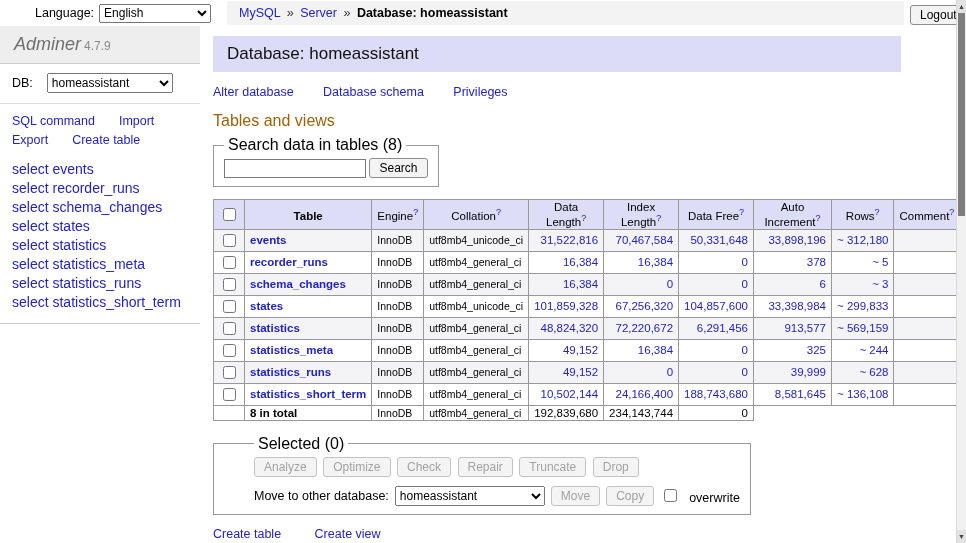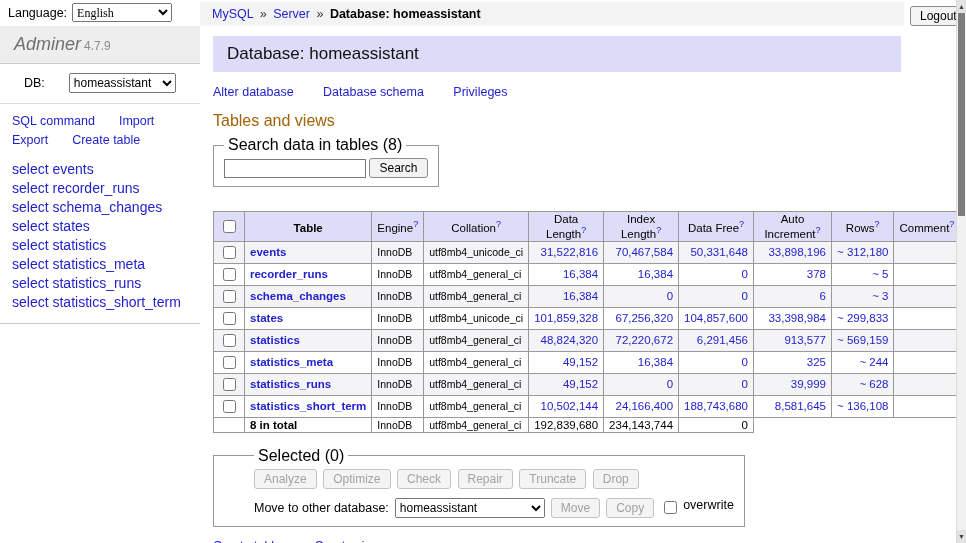--- a/index.html
+++ b/index.html
@@ -5,23 +5,23 @@
   * { box-sizing: border-box; }
   html, body { margin: 0; padding: 0; }
   body {
     width: 966px; height: 543px; overflow: hidden;
     font-family: "Liberation Sans", sans-serif;
     font-size: 12.5px; color: #000; background: #fff; position: relative;
   }
   a { color: var(--link, #2222cc); text-decoration: none; cursor: pointer; }
 
   
-  .topbar { display: flex; height: 26px; align-items: flex-end; }
+  .topbar { display: flex; height: 26px; align-items: center; margin-left: 27px; }
   .lang-area { width: 200px; padding: 4px 8px; display: flex; align-items: center; gap: 5px; }
-  .lang-select { width: 100px; font-size: 12px; height: 19px; font-family: Liberation Serif, serif; }
+  .lang-select { width: 112px; font-size: 12px; height: 19px; font-family: Liberation Sans, sans-serif; }
   .breadcrumb { flex: 1; background: var(--breadcrumb_bg, #f3f3f3); padding: 5px 12px; white-space: nowrap; }
   .breadcrumb .sep { color: #333; margin: 0 3px; }
   .breadcrumb .current { font-weight: bold; }
   .logout-area { width: 62px; background: #fff; padding: 3px 4px 0 6px; text-align: right; }
 
   
   .btn {
     font-family: inherit; font-size: 12px; padding: 2px 9px;
     border: 1px solid #8c8c8c; background: #f3f3f3; border-radius: 3px; color: #000; cursor: pointer;
   }
@@ -31,21 +31,21 @@
   .cols { display: flex; align-items: flex-start; }
 
   
   .sidebar { width: 200px; flex: 0 0 200px; }
   .sidebar h1 {
     margin: 0; padding: 8px 14px; background: var(--brand_bg, #eeeeee);
     border-bottom: 1px solid #ccc; font-size: 18px; font-weight: normal;
     font-style: italic; color: #707070;
   }
   .sidebar h1 .version { font-size: 12px; font-style: normal; color: #8a8a8a; margin-left: 3px; }
-  .db-row { padding: 9px 24px 10px; border-bottom: 1px solid #ddd; display: flex; align-items: center; gap: 24px; }
+  .db-row { padding: 9px 12px 10px; border-bottom: 1px solid #ddd; display: flex; align-items: center; gap: 14px; }
   .db-select { width: 126px; font-size: 12px; height: 20px; font-family: inherit; }
   .side-links { padding: 8px 12px 2px; line-height: 1.55; }
   .side-links a { margin-right: 24px; }
   .table-list { list-style: none; margin: 8px 0 0; padding: 0 12px 10px; border-bottom: 1px solid #ccc; font-size: 14px; }
   .table-list li { margin: 0 0 3px; white-space: nowrap; }
 
   
   .main { flex: 1; padding: 10px 0 0 13px; }
   .h2bar {
     width: 688px; margin: 0; background: var(--title_bg, #dcdcf8);
@@ -54,21 +54,21 @@
   .top-links { margin: 13px 0 0; }
   .top-links a { margin-right: 26px; }
   .h3 { font-size: 16px; font-weight: normal; margin: 13px 0 6px; color: #a16207; }
 
   fieldset { border: 1px solid #999; margin: 0; width: fit-content; padding: 4px 10px 8px; }
   legend { font-size: 16px; padding: 0 4px; }
   .search-fs { margin: 2px 0 0; }
   .search-input { width: 142px; height: 19px; border: 1px solid #7a7a7a; font-size: 12px; padding: 1px 3px; font-family: inherit; }
 
   
-  .grid { border-collapse: collapse; margin-top: 24px; table-layout: fixed; font-size: 11.5px; }
+  .grid { border-collapse: collapse; margin-top: 12px; table-layout: fixed; font-size: 11.5px; }
   .grid th, .grid td { border: 1px solid #999; padding: 1px 5px; vertical-align: middle; }
   .grid thead th { background: var(--thead_bg, #ddddf8); font-weight: normal; text-align: center; font-size: 11.5px; }
   .grid thead th sup { font-size: 9px; color: var(--link, #2222cc); }
   .grid thead th.col-table span { font-weight: bold; }
   .check { width: 20px; text-align: center; }
   .col-table { width: 118px; }
   .col-engine { width: 46px; }
   .col-collation { width: 94px; }
   .col-dlen { width: 70px; }
   .col-ilen { width: 72px; }
@@ -82,21 +82,21 @@
   .grid td.num { text-align: right; overflow: hidden; white-space: nowrap; }
   .grid tfoot td { background: #fff; }
   .grid tfoot .tlabel { font-weight: bold; }
   .grid tfoot .ghost { border: none; background: transparent; }
 
   
   .selected-fs { margin-top: 14px; padding-left: 40px; }
   .btn-row .btn { margin-right: 3px; }
   .move-row { margin-top: 9px; display: flex; align-items: center; gap: 6px; font-size: 12.5px; }
   .move-select { width: 150px; font-size: 12px; height: 20px; font-family: inherit; }
-  .ow { display: inline-flex; align-items: flex-start; gap: 3px; }
+  .ow { display: inline-flex; align-items: flex-end; gap: 9px; }
 
   .create-links { margin: 12px 0; }
   .create-links a { margin-right: 30px; }
 
   
   .scrollbar {
     position: absolute; top: 0; right: 0; width: 10px; height: 543px;
     background: #f1f1f1; border-left: 1px solid #d9d9d9;
   }
   .scroll-btn { height: 13px; font-size: 7px; line-height: 13px; text-align: center; color: #444; background: #e2e2e2; }

